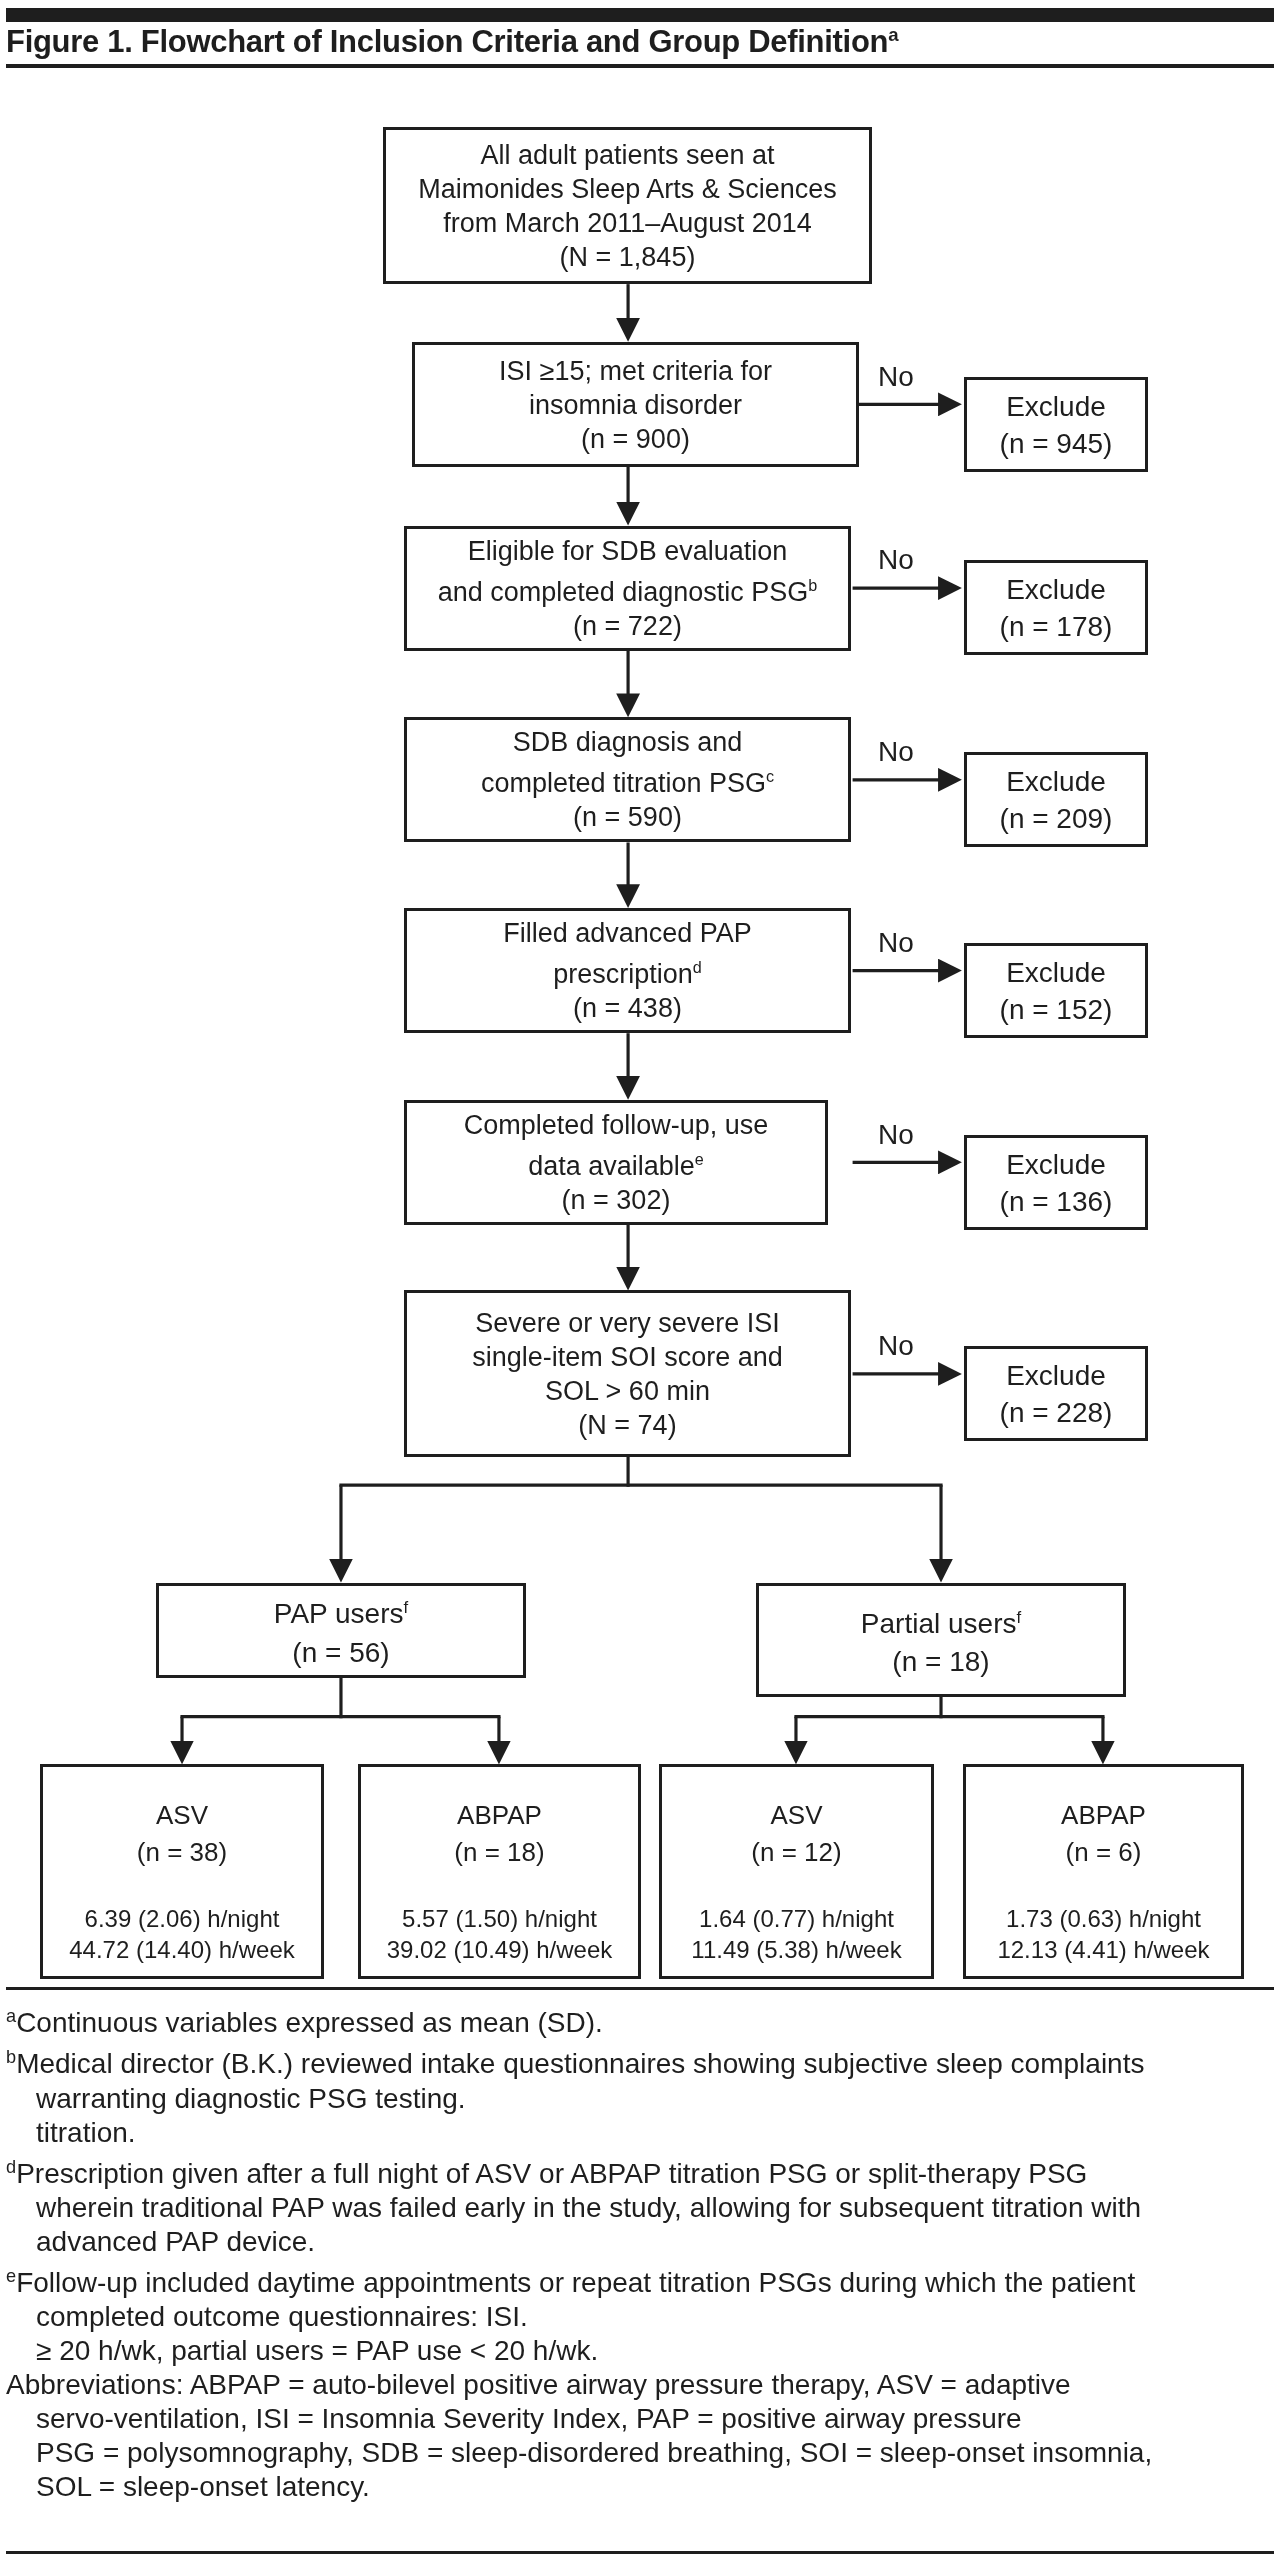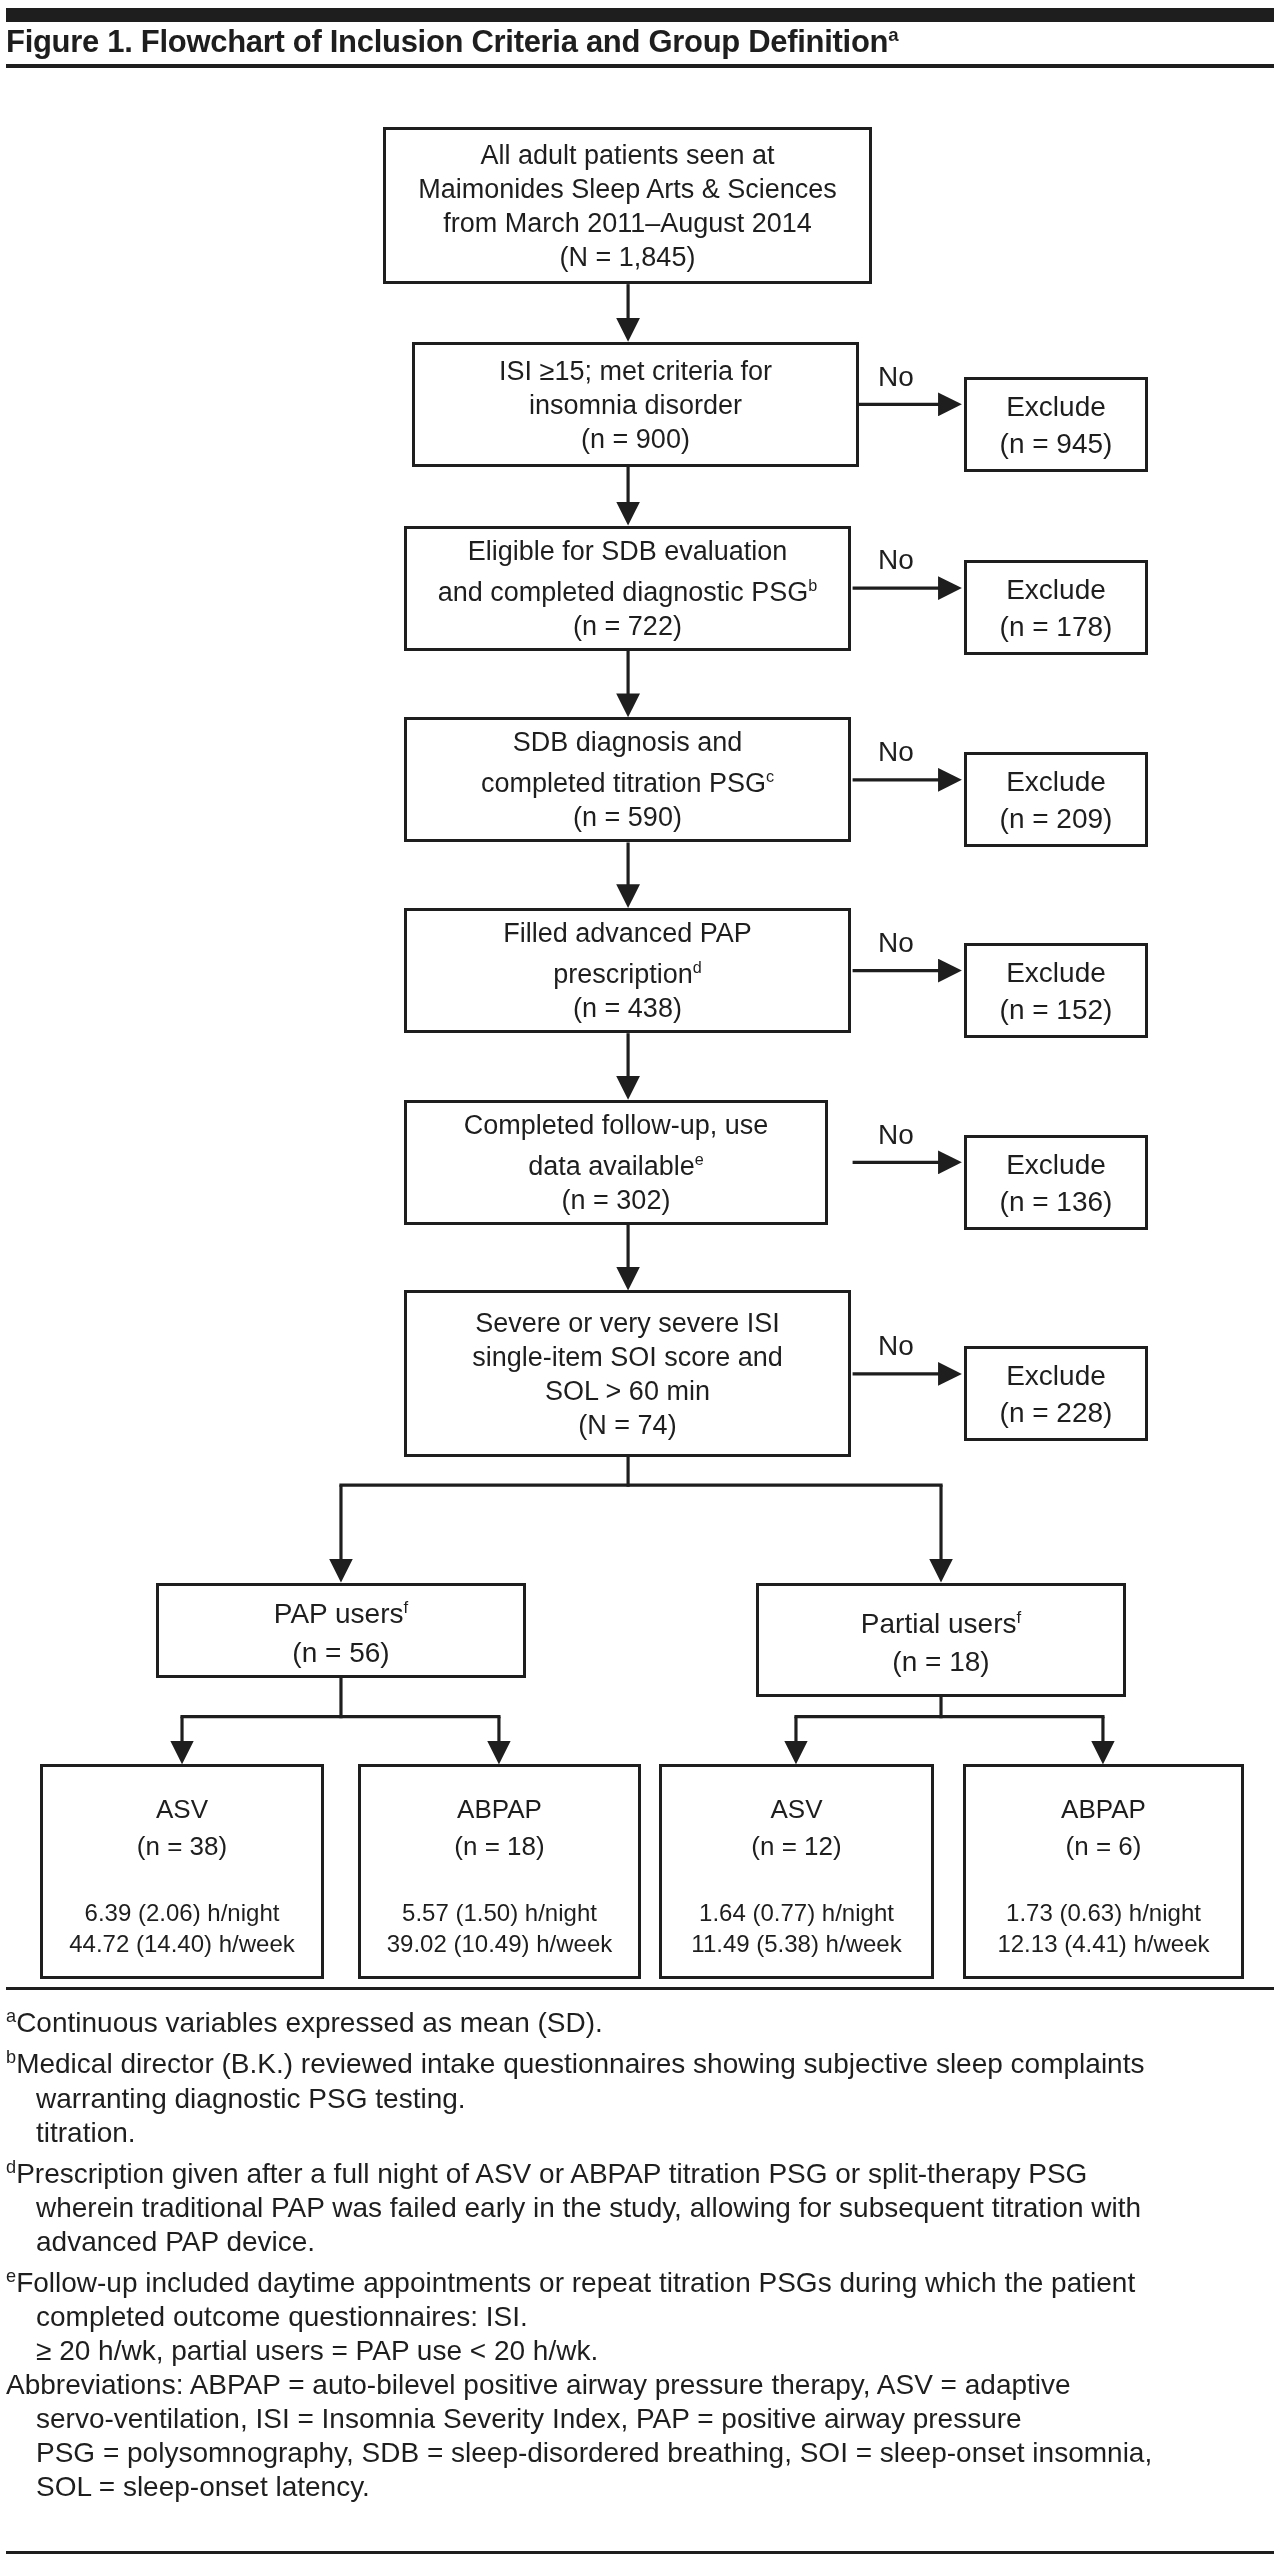--- a/index.html
+++ b/index.html
@@ -17,21 +17,21 @@
   .connectors{position:absolute;left:0;top:0;}
   .box{
     position:absolute;box-sizing:border-box;
     border:3px solid #1e1e1e;background:#ffffff;
     display:flex;flex-direction:column;justify-content:center;align-items:center;
     text-align:center;
   }
   .main-box{font-size:27px;line-height:34px;}
   .exclude-box{font-size:28px;line-height:37px;margin-top:20px;}
   .group-box{font-size:28px;line-height:38px;}
-  .sub-box{justify-content:flex-start;padding-top:24px;}
+  .sub-box{justify-content:flex-start;padding-top:30px;}
   .sub-head{font-size:26px;line-height:37px;}
   .sub-gap{height:32px;}
   .sub-stat{font-size:24px;line-height:31px;}
   .box sup{font-size:60%;}
   .no-label{position:absolute;font-size:28px;color:#1e1e1e;}
   .footnotes{position:absolute;left:6px;top:1999px;width:1268px;font-size:28px;line-height:34px;}
   .fn-line{white-space:nowrap;}
   .fn-line sup{font-size:65%;}
   .fn-cont{padding-left:30px;}
 </style>

